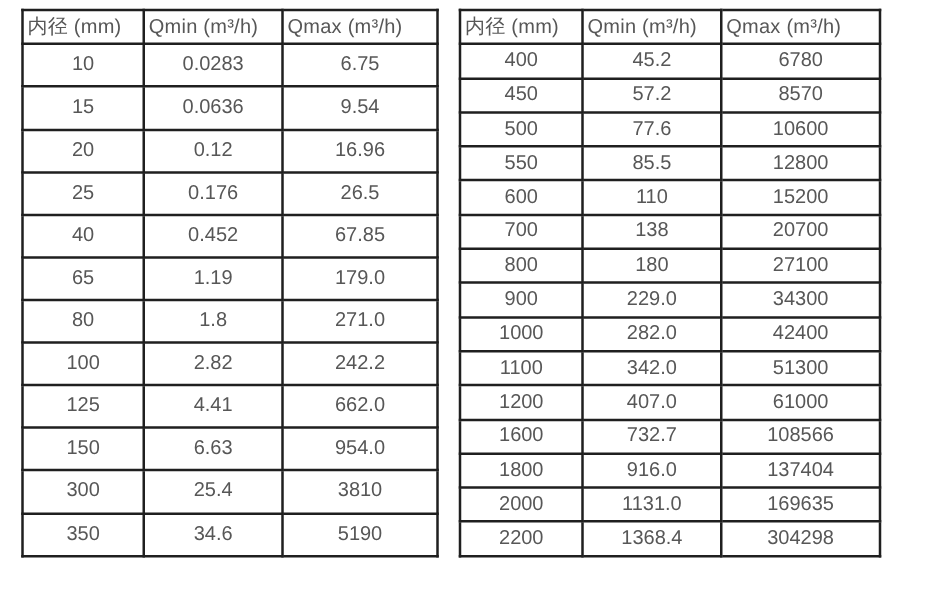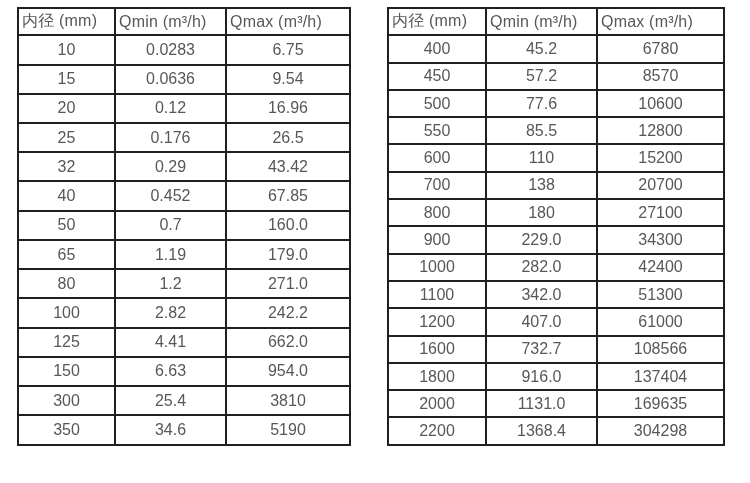--- a/index.html
+++ b/index.html
@@ -12,21 +12,21 @@
     height: 483px;
     position: relative;
     font-family: "Liberation Sans", "DejaVu Sans", sans-serif;
     overflow: hidden;
   }
   .tables-wrap {
     position: absolute;
     top: 7px;
     left: 17px;
     display: flex;
-    gap: 36px;
+    gap: 16px;
   }
   table.spec {
     border-collapse: collapse;
     table-layout: fixed;
     color: #575757;
     font-size: 16px;
   }
   table.spec th,
   table.spec td {
     border: 2px solid #1f1f1f;
@@ -86,42 +86,32 @@
           <td>20</td>
           <td>0.12</td>
           <td>16.96</td>
         </tr>
         <tr>
           <td>25</td>
           <td>0.176</td>
           <td>26.5</td>
         </tr>
         <tr>
-          <td>32</td>
-          <td>0.29</td>
-          <td>43.42</td>
-        </tr>
-        <tr>
           <td>40</td>
           <td>0.452</td>
           <td>67.85</td>
         </tr>
         <tr>
-          <td>50</td>
-          <td>0.7</td>
-          <td>160.0</td>
-        </tr>
-        <tr>
           <td>65</td>
           <td>1.19</td>
           <td>179.0</td>
         </tr>
         <tr>
           <td>80</td>
-          <td>1.2</td>
+          <td>1.8</td>
           <td>271.0</td>
         </tr>
         <tr>
           <td>100</td>
           <td>2.82</td>
           <td>242.2</td>
         </tr>
         <tr>
           <td>125</td>
           <td>4.41</td>

